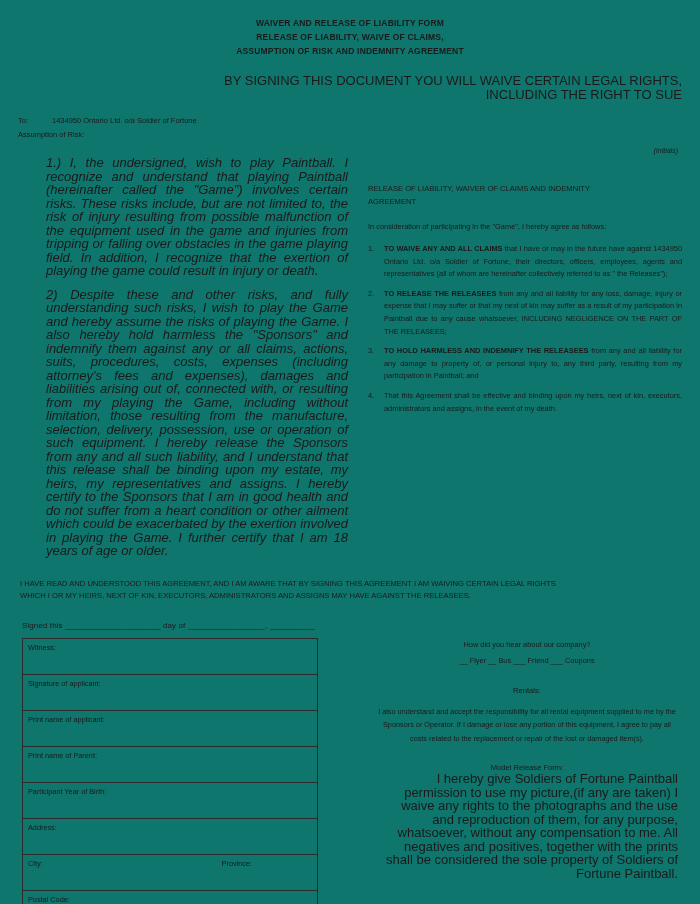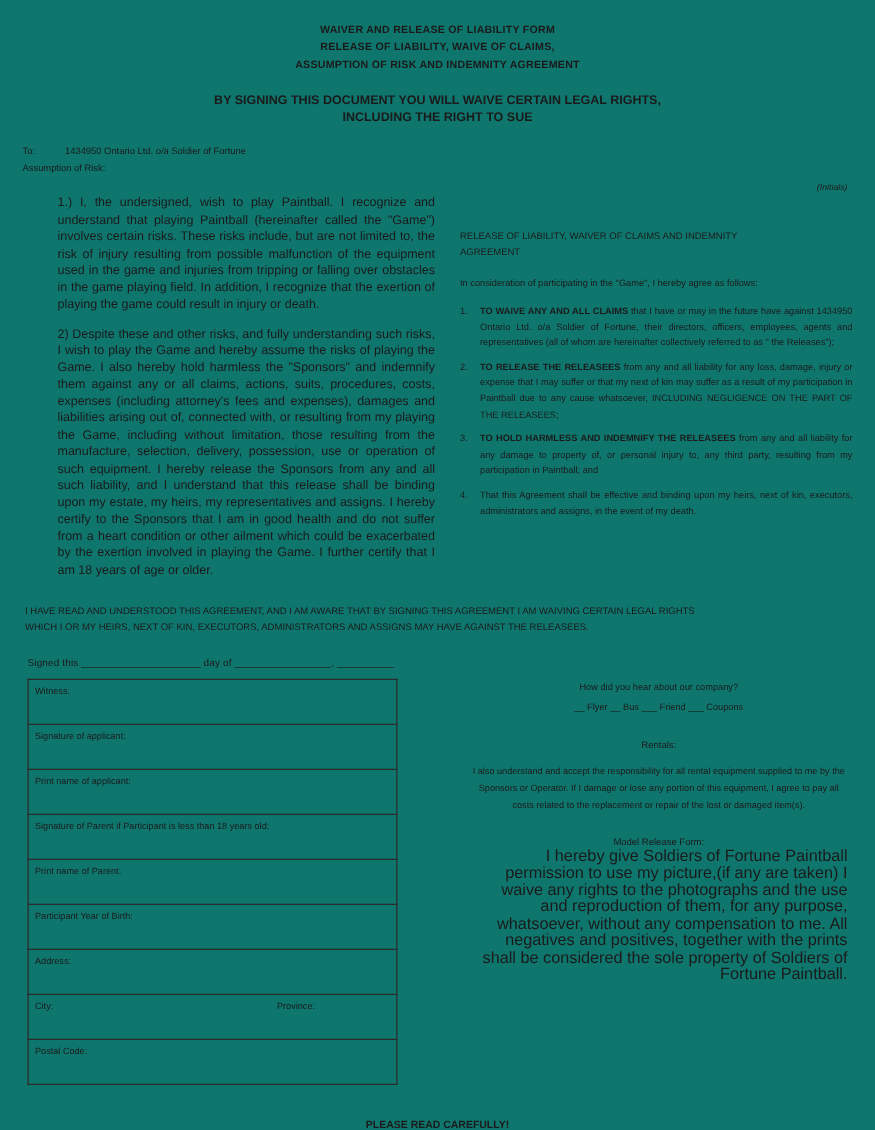--- a/index.html
+++ b/index.html
@@ -25,23 +25,23 @@
 
   
   .hdr {
     text-align: center;
     font-size: 8.5px;
     font-weight: bold;
     letter-spacing: 0.2px;
     line-height: 14px;
   }
   .hdr-sub {
-    text-align: center;
-    font-size: 10px;
-    font-weight: bold;
+    text-align: right;
+    font-size: 13px;
+    font-weight: normal;
     line-height: 14px;
     margin-top: 16px;
   }
 
   
   .to-row {
     margin-top: 14px;
     font-size: 7.5px;
     display: flex;
     align-items: baseline;
@@ -77,23 +77,24 @@
   }
   .col-gap { flex: 0 0 14px; }
   .col-right {
     flex: 1 1 auto;
     padding-left: 6px;
     padding-top: 26px;
     box-sizing: border-box;
   }
 
   .para {
-    font-size: 10px;
+    font-size: 13px;
     line-height: 13.5px;
     text-align: justify;
+    font-style: italic;
     margin-bottom: 10px;
   }
 
   .rl-title {
     font-size: 7.6px;
     line-height: 13px;
     margin-bottom: 12px;
   }
   .rl-intro {
     font-size: 7.4px;
@@ -288,23 +289,20 @@
             <tr>
               <td>Witness:</td>
             </tr>
         <tr>
               <td>Signature of applicant:</td>
             </tr>
         <tr>
               <td>Print name of applicant:</td>
             </tr>
         <tr>
-              <td>Signature of Parent if Participant is less than 18 years old:</td>
-            </tr>
-        <tr>
               <td>Print name of Parent:</td>
             </tr>
         <tr>
               <td>Participant Year of Birth:</td>
             </tr>
         <tr>
               <td>Address:</td>
             </tr>
         <tr>
           <td>

